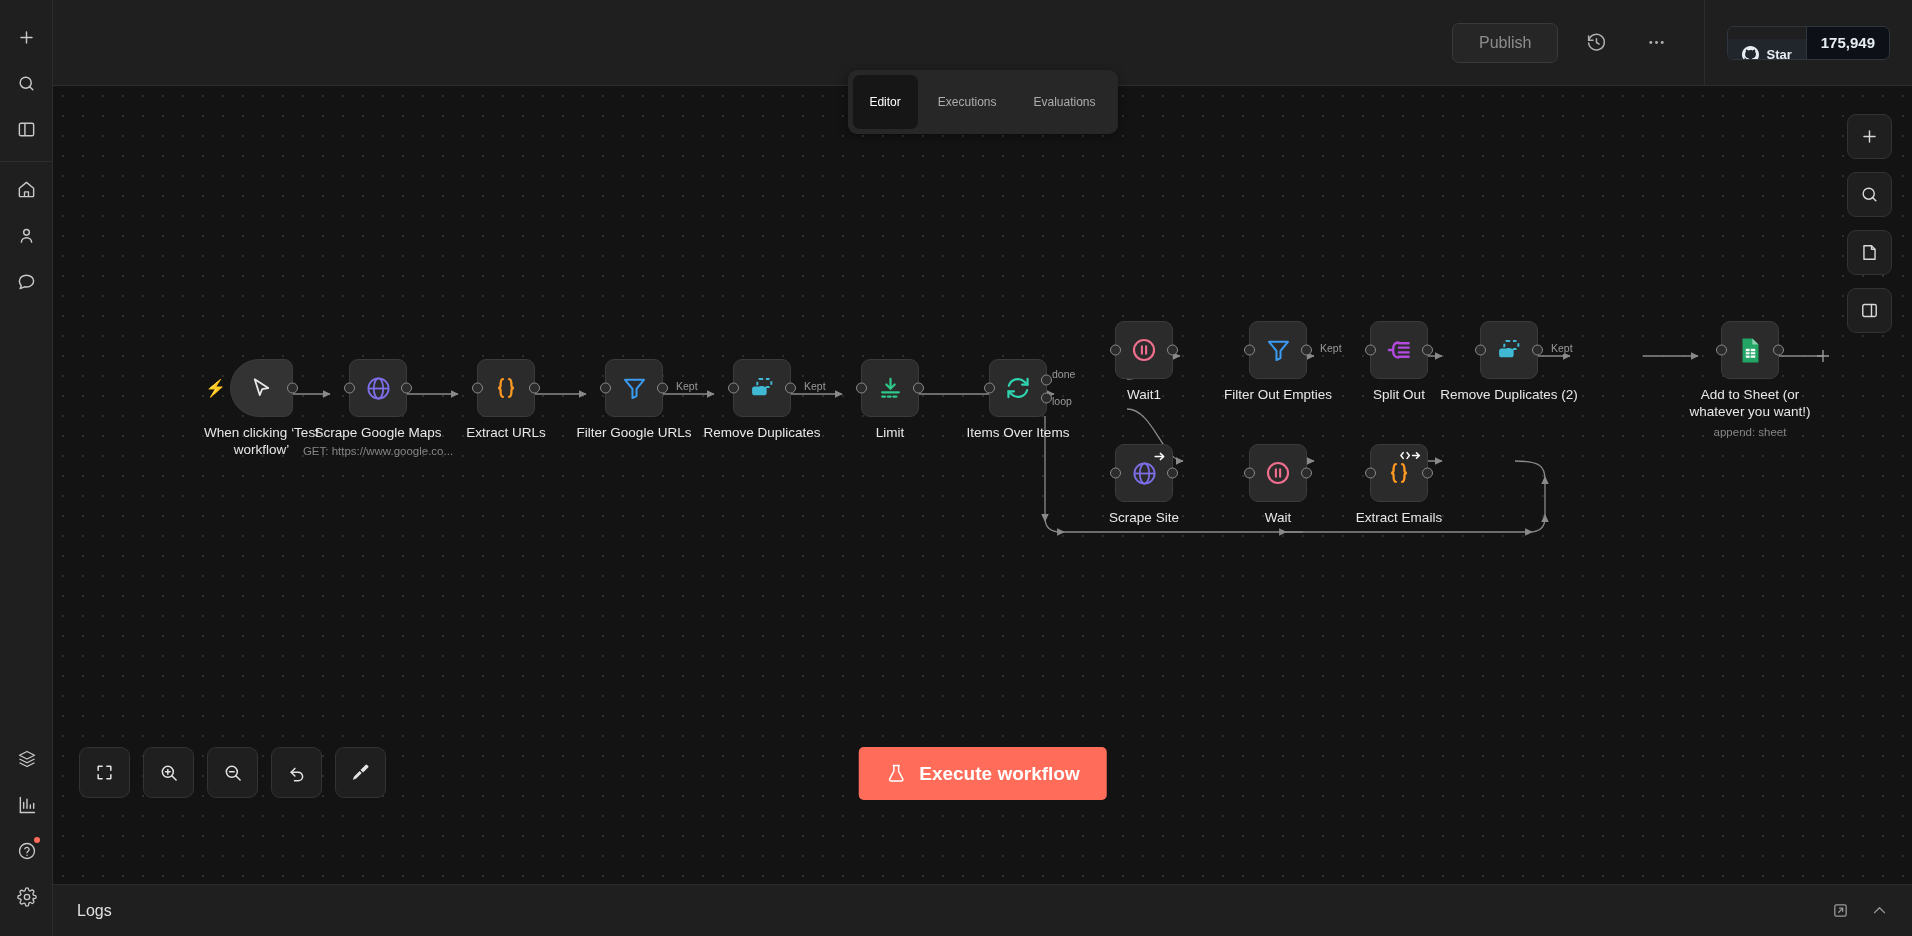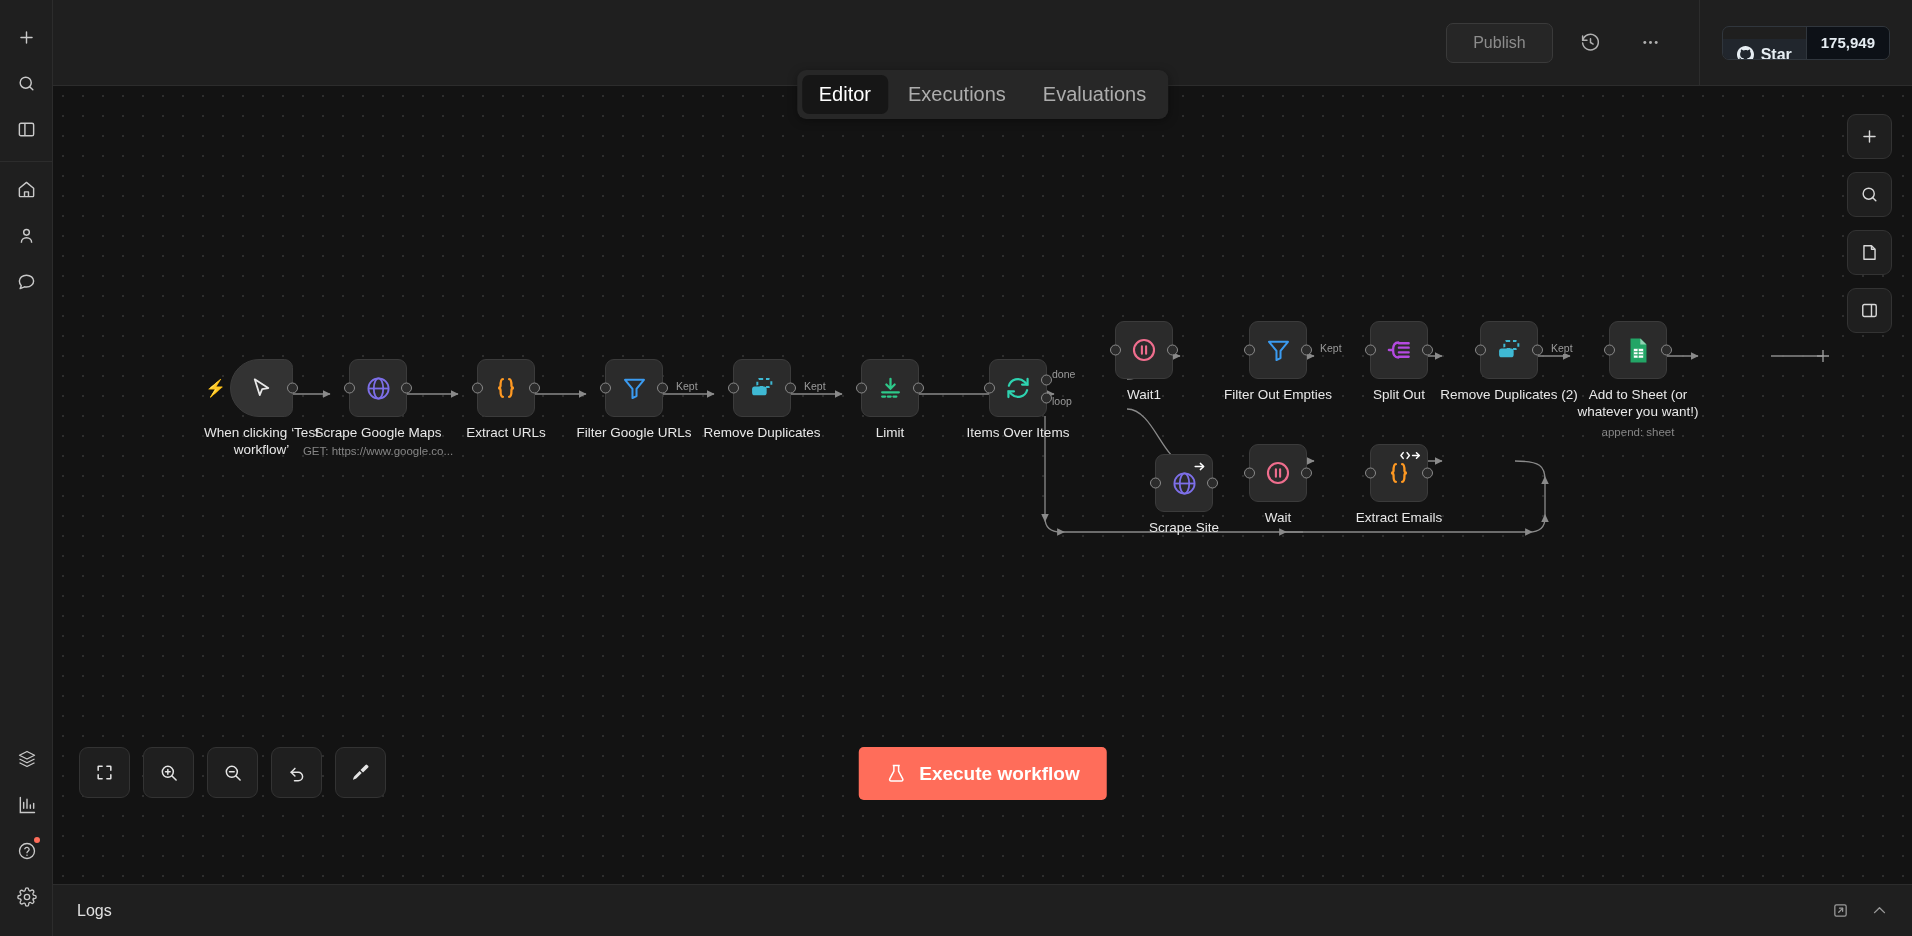--- a/index.html
+++ b/index.html
@@ -65,38 +65,38 @@
   }
   .hdr-divider { width:1px; height:86px; background:#2c2c2c; margin-left:26px; }
   .gh-wrap { display:flex; align-items:center; padding:0 22px; }
   .gh-star {
     display:flex; align-items:center; border:1px solid #30363d;
     border-radius:7px; overflow:hidden; cursor:pointer; height:34px;
   }
   .gh-left {
     display:flex; align-items:center; gap:7px;
     background:#21262d; padding:0 14px; height:100%;
-    color:#e6edf3; font-size:16px; font-weight:bold;margin-top:24px;
+    color:#e6edf3; font-size:13px; font-weight:bold;margin-top:24px;
   }
   .gh-right {
     background:#0d1117; padding:0 14px; height:100%;
     display:flex; align-items:center;
     color:#e6edf3; font-size:15px; font-weight:bold;
     border-left:1px solid #30363d;
   }
 
   
   .tabs {
     position:absolute; top:70px; left:50%; transform:translateX(-50%);
     background:#272727; border-radius:9px; padding:5px;
     display:flex; gap:3px; z-index:25;
     box-shadow:0 2px 10px rgba(0,0,0,.35);
   }
   .tab {
-    padding:8px 17px; border-radius:7px; font-size:20px;
+    padding:20px 17px; border-radius:7px; font-size:12px;
     color:#adadad; cursor:pointer; white-space:nowrap;text-align:center;
   }
   .tab.active { background:#161616; color:#fff; }
 
   
   .canvas {
     position:relative; flex:1; background:#131313;
     background-image:radial-gradient(circle, #2e2e2e 1px, transparent 1px);
     background-size:20px 20px;
     overflow:hidden;
@@ -483,36 +483,36 @@
                 <rect x="8" y="4.2" width="12" height="7" rx="2" stroke="#3fb9d4" stroke-width="1.7" stroke-dasharray="3 2.4"></rect>
                 <rect x="3.5" y="10.8" width="12.5" height="7.4" rx="2.2" fill="#3fb9d4"></rect>
               </svg>
             <span class="port in"></span>
             <span class="port out"></span>
           </div>
           <div class="node-label">Remove Duplicates (2)</div>
           <div class="conn-lbl" style="left:68px; top:21px;">Kept</div>
         </div>
 
-        <div class="node-wrap" style="left:1556px; top:235px;">
+        <div class="node-wrap" style="left:1668px; top:235px;">
           <div class="node-box">
             <svg width="29" height="29" viewBox="0 0 24 24">
                 <path d="M5.4 2h8.1l5.1 5.1V22H5.4z" fill="#23a566"></path>
                 <path d="M13.5 2l5.1 5.1h-5.1z" fill="#8ed1b1"></path>
                 <rect x="8.1" y="10.6" width="7.8" height="7.4" fill="#fff"></rect>
                 <path d="M8.1 13.1h7.8M8.1 15.6h7.8M11.7 10.6v7.4" stroke="#23a566" stroke-width="0.9"></path>
               </svg>
             <span class="port in"></span>
             <span class="port out"></span>
           </div>
           <div class="node-label wrap2">Add to Sheet (or whatever you want!)</div>
           <div class="node-sub" style="top:105px;">append: sheet</div>
         </div>
 
-        <div class="node-wrap" style="left:1102px; top:358px;margin-top:10px;">
+        <div class="node-wrap" style="left:1062px; top:358px;">
           <div class="node-box">
             <span class="badge-tr">
               <svg width="13" height="13" viewBox="0 0 24 24" fill="none" stroke="#fff" stroke-width="2.6" stroke-linecap="round" stroke-linejoin="round">
                   <path d="M4 12h15"></path>
                   <path d="M13.5 6.2L19.8 12l-6.3 5.8"></path>
                 </svg>
             </span>
             <svg width="27" height="27" viewBox="0 0 24 24" fill="none" stroke="#7d6fe8" stroke-width="1.6">
                 <circle cx="12" cy="12" r="9"></circle>
                 <path d="M3 12h18"></path>

